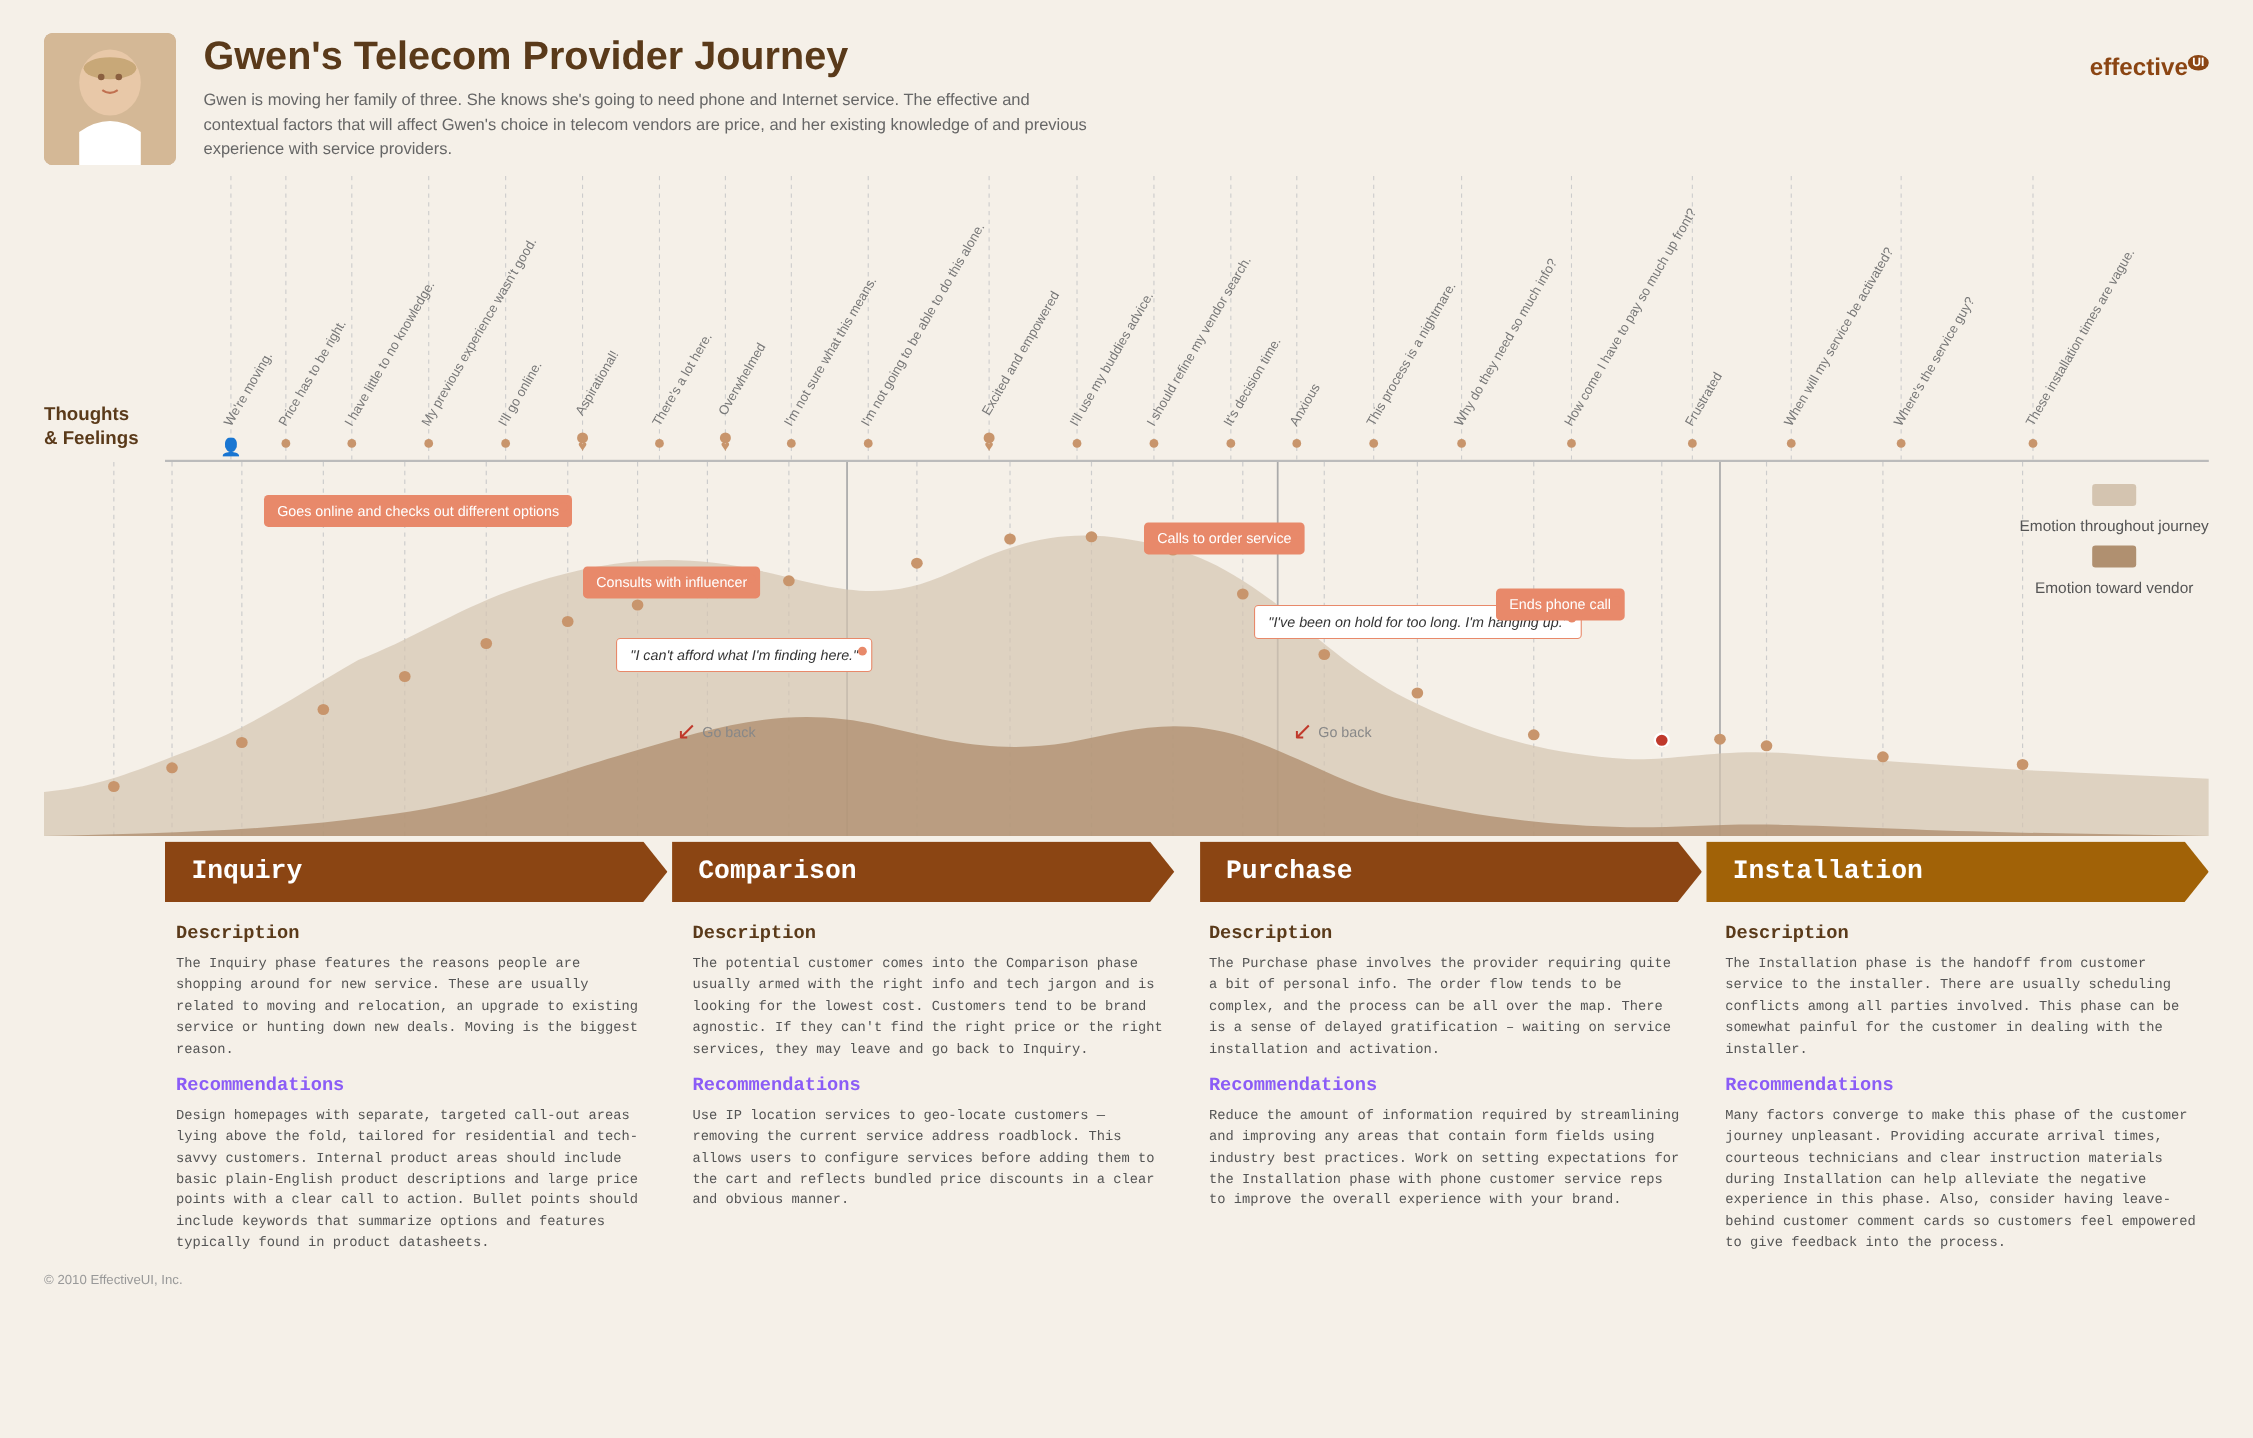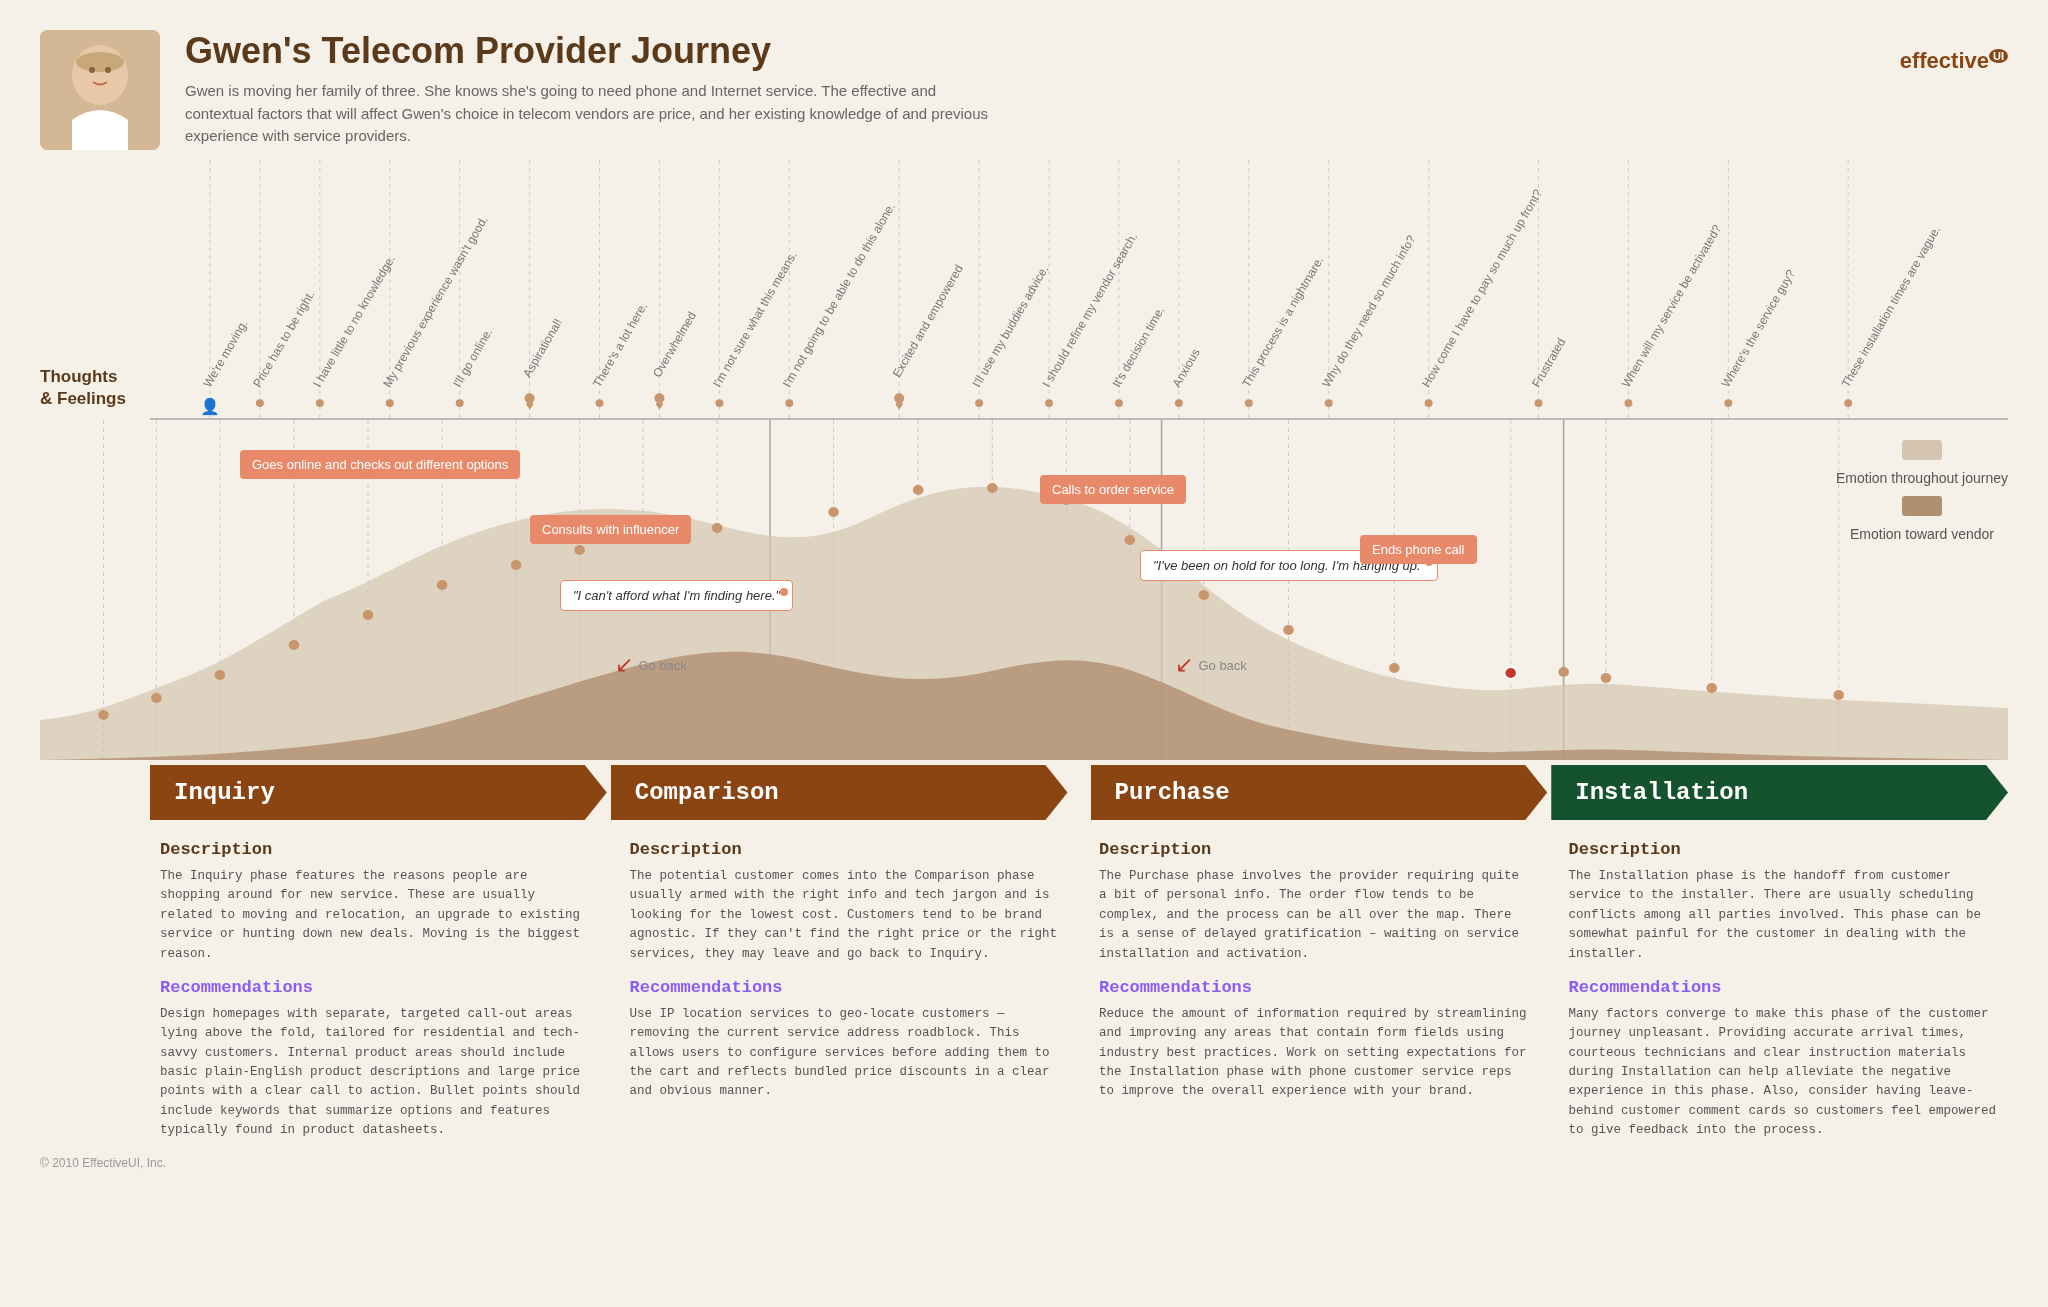--- a/index.html
+++ b/index.html
@@ -480,21 +480,21 @@
     <div class="phases-section">
       <div style="flex:1; background:#8b4513; color:white; font-size:24px; font-weight:bold; padding:14px 24px; margin-right:4px; clip-path: polygon(0 0, calc(100% - 22px) 0, 100% 50%, calc(100% - 22px) 100%, 0 100%);">
         <span>Inquiry</span>
       </div>
       <div style="flex:1; background:#8b4513; color:white; font-size:24px; font-weight:bold; padding:14px 24px; margin-right:4px; clip-path: polygon(0 0, calc(100% - 22px) 0, 100% 50%, calc(100% - 22px) 100%, 0 100%);">
         <span>Comparison</span>
       </div>
       <div style="flex:1; background:#8b4513; color:white; font-size:24px; font-weight:bold; padding:14px 24px; margin-right:4px; clip-path: polygon(0 0, calc(100% - 22px) 0, 100% 50%, calc(100% - 22px) 100%, 0 100%); margin-left: 19px;">
         <span>Purchase</span>
       </div>
-      <div style="flex:1; background:#14532d; color:white; font-size:24px; font-weight:bold; padding:14px 24px; clip-path: polygon(0 0, calc(100% - 22px) 0, 100% 50%, calc(100% - 22px) 100%, 0 100%);">
+      <div style="flex:1; background:#a16207; color:white; font-size:24px; font-weight:bold; padding:14px 24px; clip-path: polygon(0 0, calc(100% - 22px) 0, 100% 50%, calc(100% - 22px) 100%, 0 100%);">
         <span>Installation</span>
       </div>
     </div>
 
     <div class="descriptions-row">
 
       <div class="phase-desc">
         <div class="desc-title">Description</div>
         <div class="desc-text">The Inquiry phase features the reasons people are shopping around for new service. These are usually related to moving and relocation, an upgrade to existing service or hunting down new deals. Moving is the biggest reason.</div>
         <div class="rec-title">Recommendations</div>

